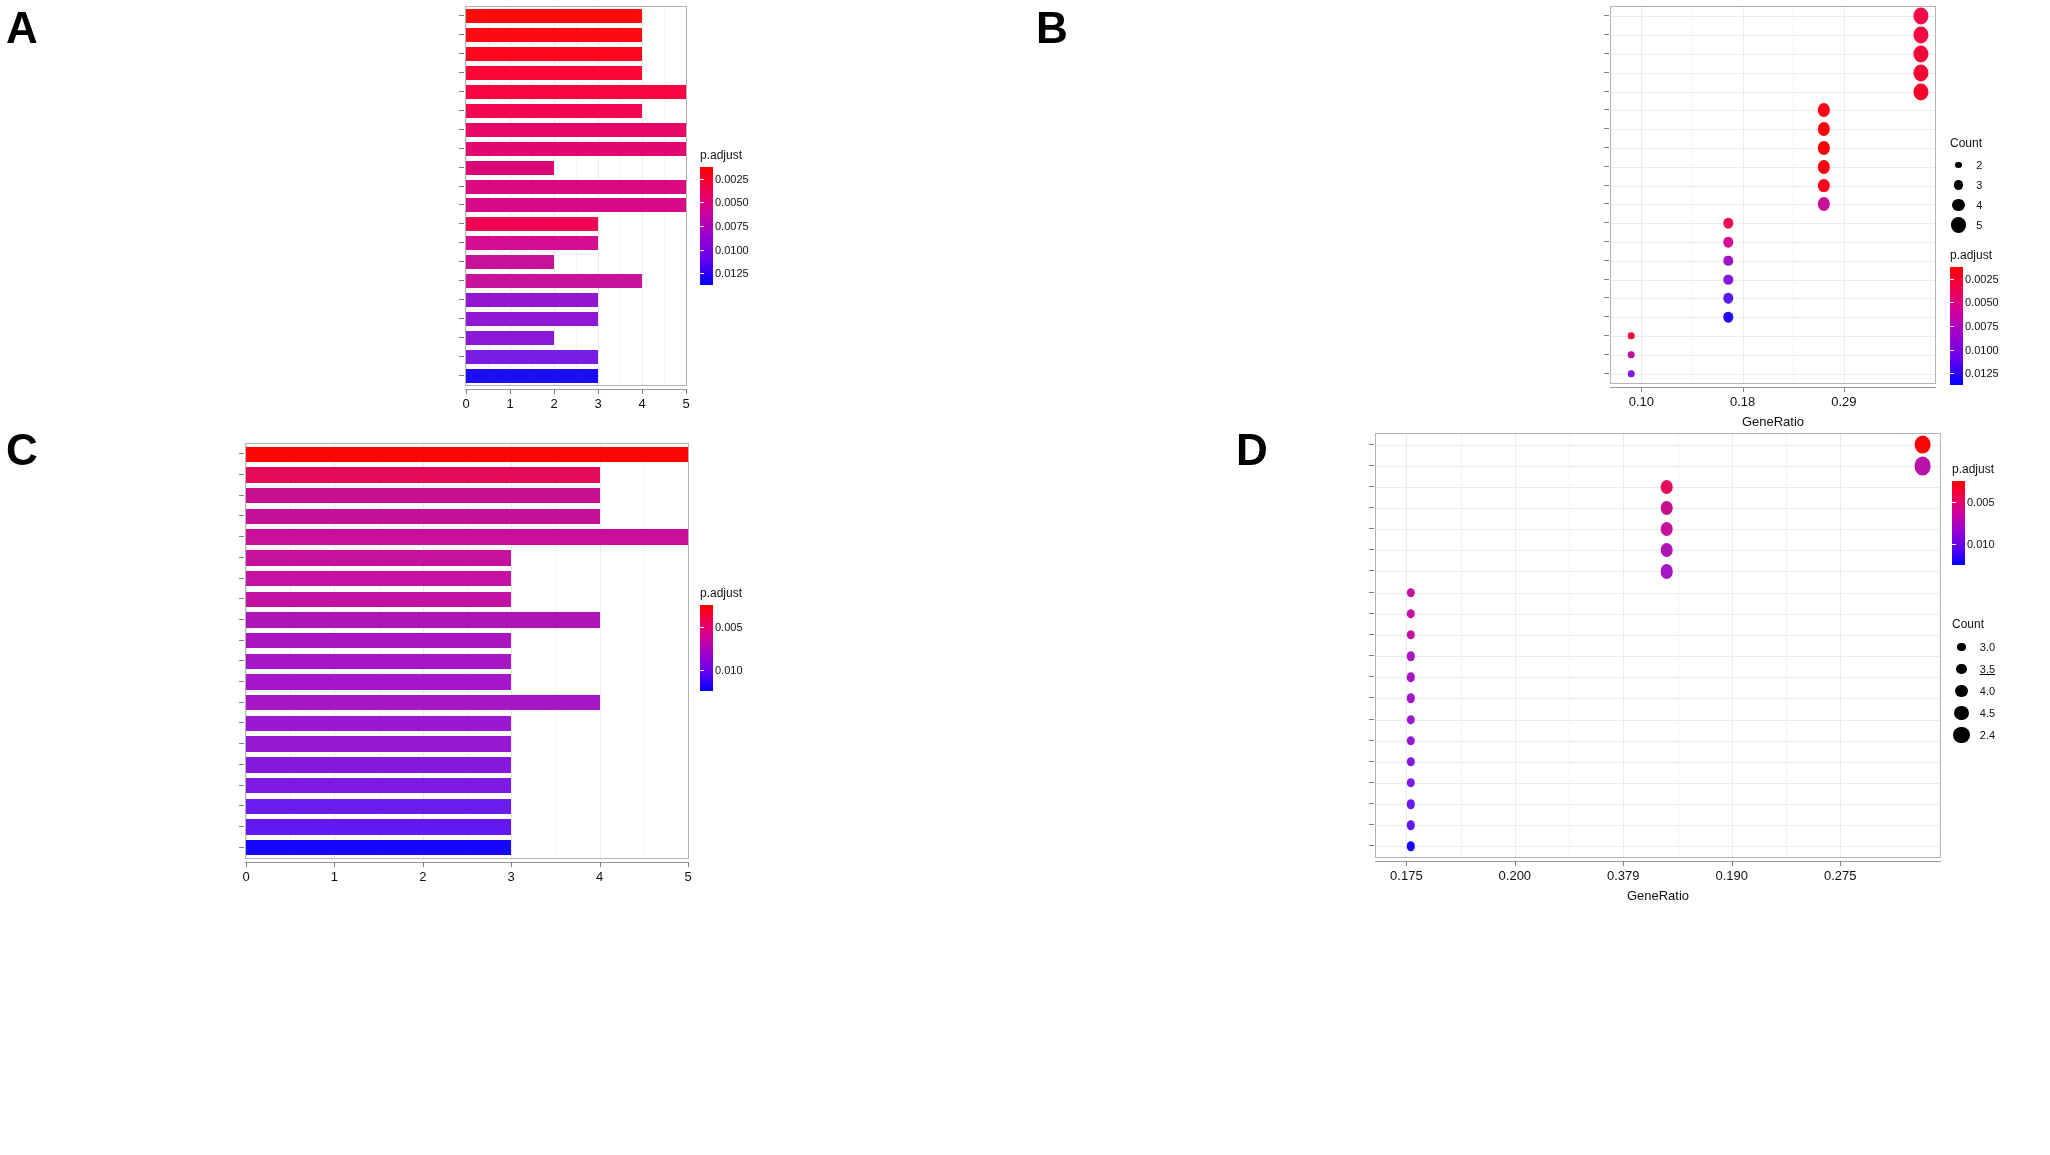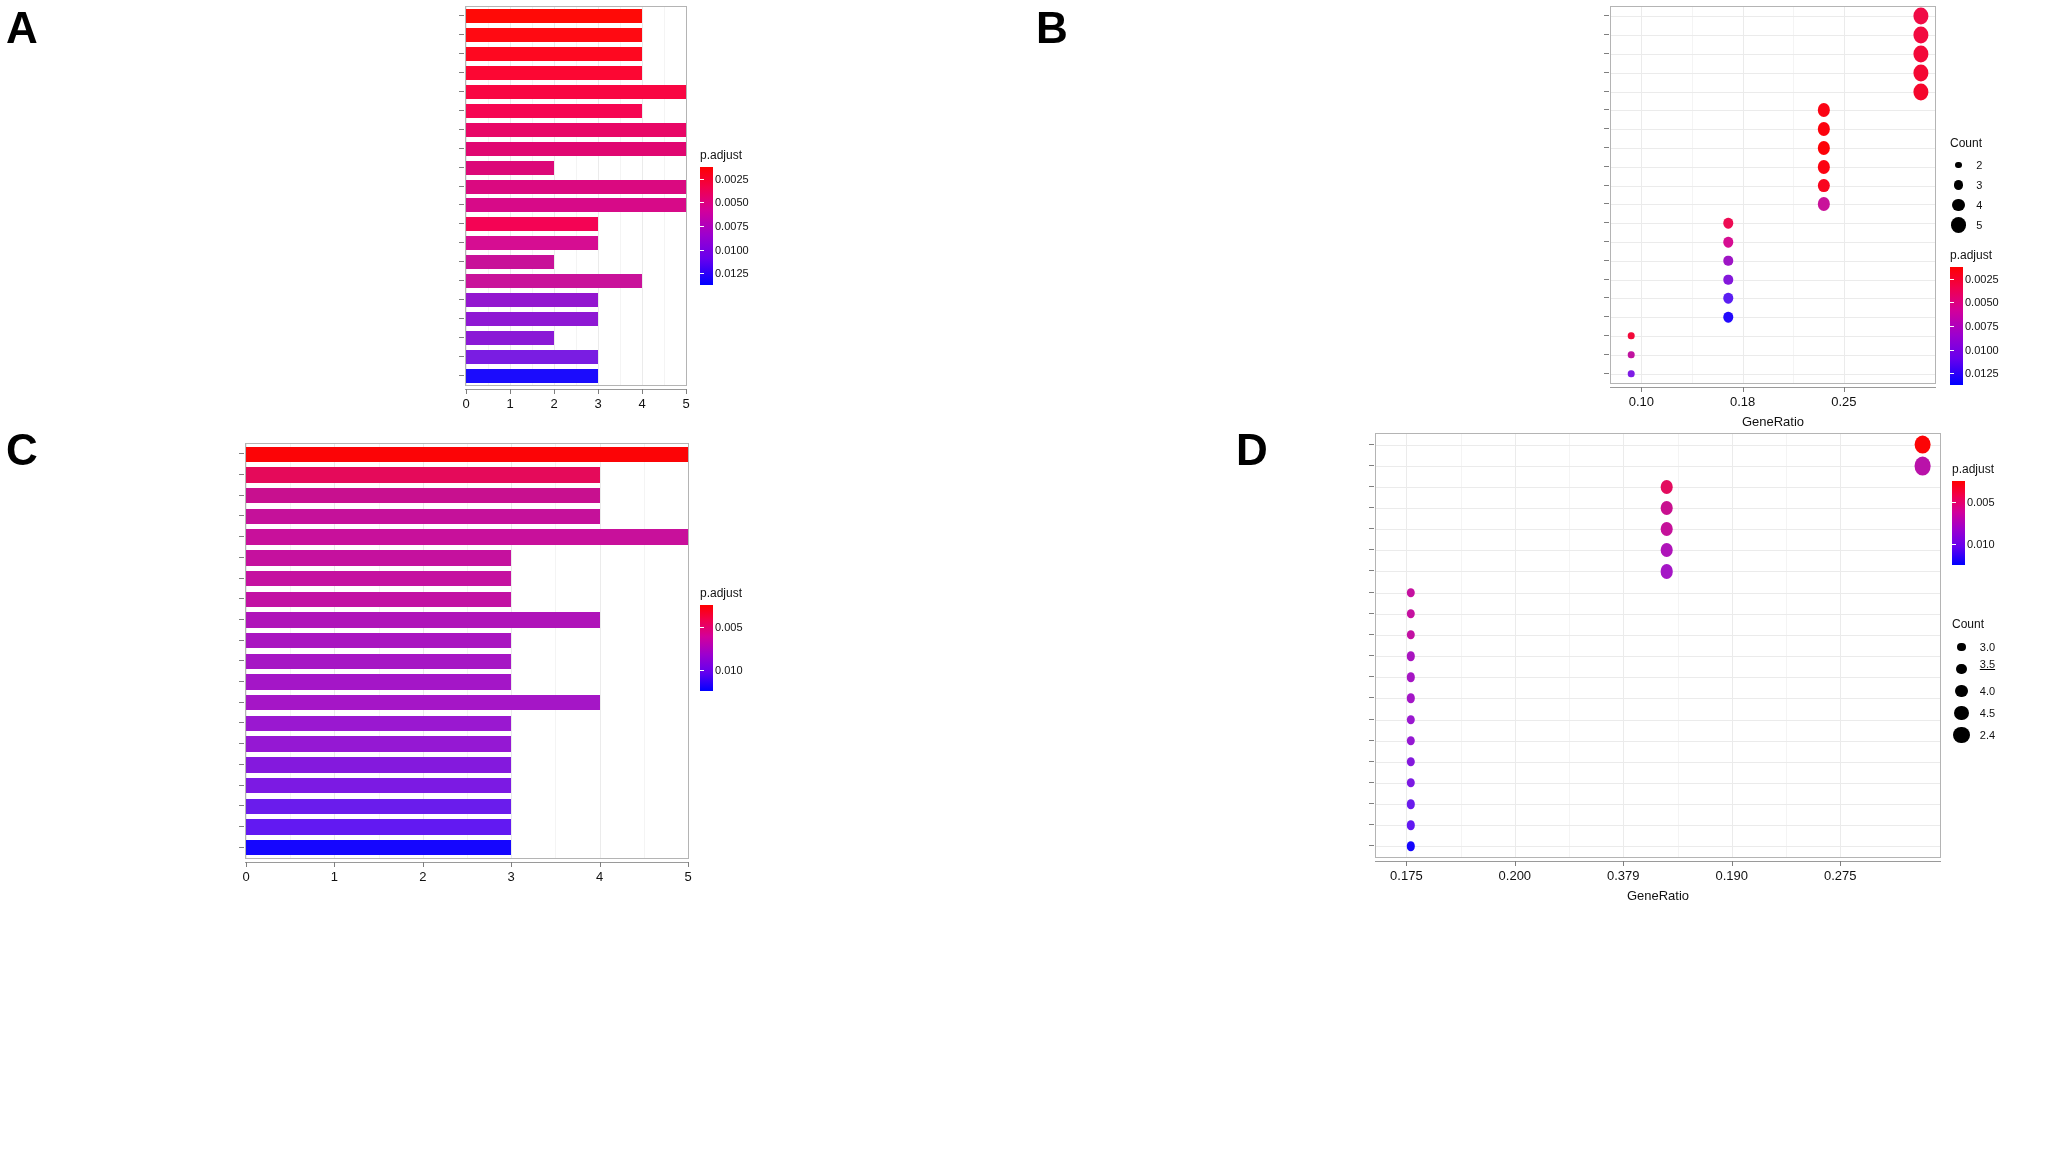--- a/index.html
+++ b/index.html
@@ -234,21 +234,21 @@
     <div class="ytick" style="left:1604px;top:316.2px;"></div>
     <div class="ytick" style="left:1604px;top:335px;"></div>
     <div class="ytick" style="left:1604px;top:353.8px;"></div>
     <div class="ytick" style="left:1604px;top:372.59999999999997px;"></div>
     <div class="xaxis-line" style="left:1610px;top:387px;width:326px;"></div>
     <div class="xtick" style="left:1641.375px;top:387px;"></div>
     <div class="xlabel" style="left:1641.375px;top:395px;">0.10</div>
     <div class="xtick" style="left:1742.625px;top:387px;"></div>
     <div class="xlabel" style="left:1742.625px;top:395px;">0.18</div>
     <div class="xtick" style="left:1843.875px;top:387px;"></div>
-    <div class="xlabel" style="left:1843.875px;top:395px;">0.25</div>
+    <div class="xlabel" style="left:1843.875px;top:395px;">0.29</div>
     <div class="axis-title" style="left:1773px;top:414px;">GeneRatio</div>
     <div class="legend" style="left:1950px;top:136px;">
       <div class="legend-title">Count</div>
       <div style="display:flex;align-items:center;height:20px;">
         <div style="width:17.2px;display:flex;align-items:center;justify-content:center;">
           <div class="size-dot" style="width:6.6px;height:6.6px;"></div>
         </div>
         <div class="size-label">2</div>
       </div>
       <div style="display:flex;align-items:center;height:20px;">
@@ -455,21 +455,21 @@
     <div class="xlabel" style="left:1840.2153846153847px;top:869px;">0.275</div>
     <div class="axis-title" style="left:1658px;top:888px;">GeneRatio</div>
     <div class="legend" style="left:1952px;top:617px;">
       <div class="legend-title">Count</div>
       <div style="display:flex;align-items:center;height:22px;">
         <div style="width:18.8px;display:flex;align-items:center;justify-content:center;">
           <div class="size-dot" style="width:8.4px;height:8.4px;"></div>
         </div>
         <div class="size-label">3.0</div>
       </div>
-      <div style="display:flex;height:22px;text-decoration:underline;">
+      <div style="display:flex;align-items:center;height:22px;text-decoration:underline;">
         <div style="width:18.8px;display:flex;align-items:center;justify-content:center;">
           <div class="size-dot" style="width:10.5px;height:10.5px;"></div>
         </div>
         <div class="size-label">3.5</div>
       </div>
       <div style="display:flex;align-items:center;height:22px;">
         <div style="width:18.8px;display:flex;align-items:center;justify-content:center;">
           <div class="size-dot" style="width:12.600000000000001px;height:12.600000000000001px;"></div>
         </div>
         <div class="size-label">4.0</div>

